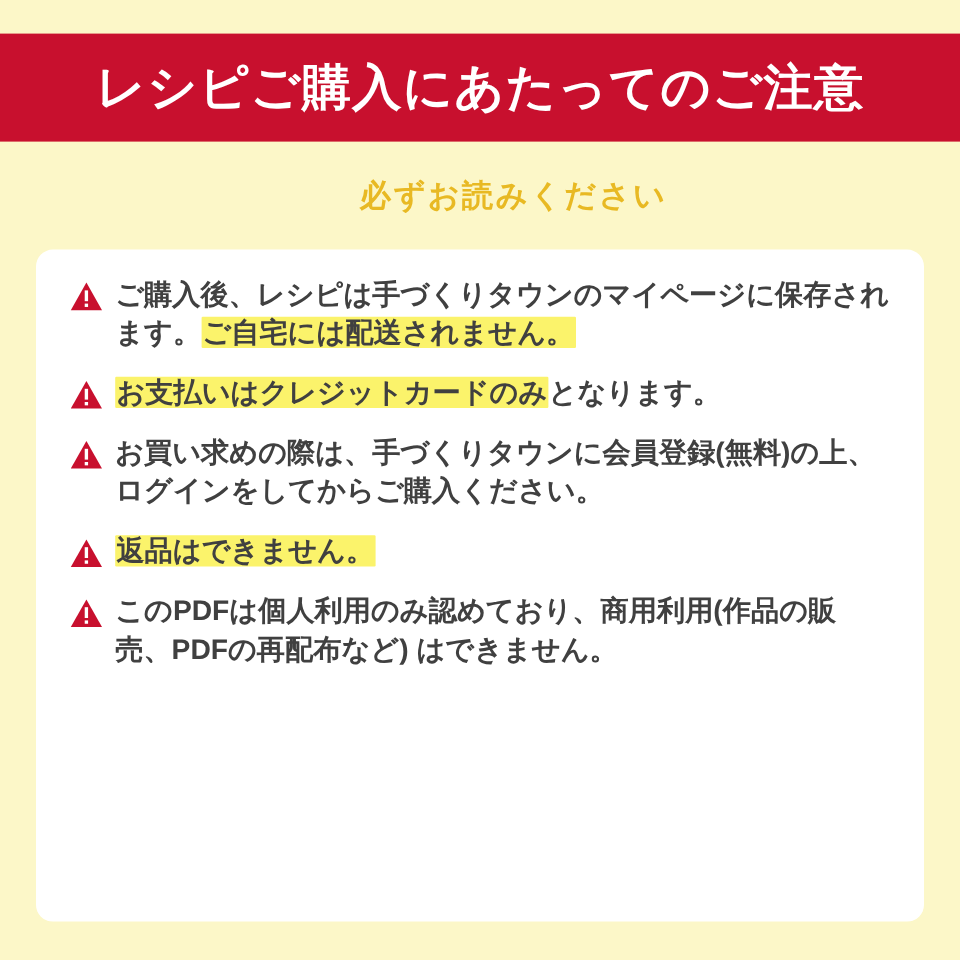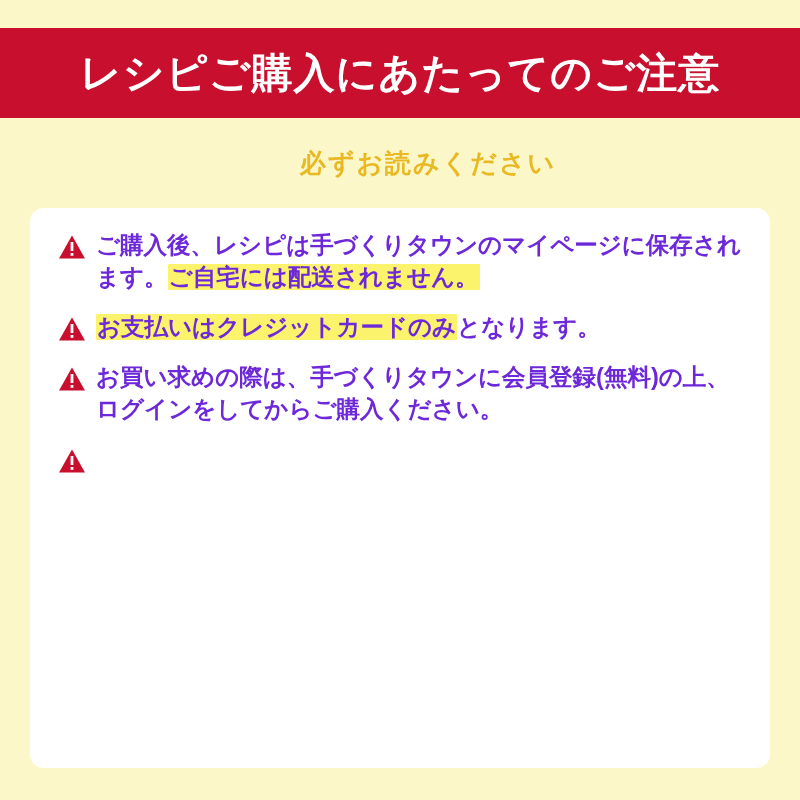--- a/index.html
+++ b/index.html
@@ -85,21 +85,21 @@
   .warn-icon {
     flex: 0 0 auto;
     width: 28px;
     height: 26px;
     margin-top: 4px;
   }
 
   .note-text {
     font-size: 23.5px;
     font-weight: bold;
-    color: #6d28d9;
+    color: #404040;
     line-height: 1.36;
     letter-spacing: 0px;
   }
 
   .hl {
     background: #fbf36b;
     padding: 0 1px;
     border-radius: 1px;
   }
 </style>
@@ -139,17 +139,26 @@
               <rect x="12.6" y="19" width="2.8" height="2.8" fill="#ffffff"></rect>
             </svg></span>
           <div class="note-text"><span>お買い求めの際は、手づくりタウンに会員登録(無料)の上、ログインをしてからご購入ください。</span></div>
         </div>
         <div class="note-item">
           <span class="warn-icon"><svg viewBox="0 0 28 26" width="28" height="26" aria-hidden="true">
               <path d="M14 1.5 L27 24.5 L1 24.5 Z" fill="#c8102e"></path>
               <rect x="12.6" y="8" width="2.8" height="9" fill="#ffffff"></rect>
               <rect x="12.6" y="19" width="2.8" height="2.8" fill="#ffffff"></rect>
             </svg></span>
+          <div class="note-text"><span class="hl">返品はできません。</span></div>
+        </div>
+        <div class="note-item">
+          <span class="warn-icon"><svg viewBox="0 0 28 26" width="28" height="26" aria-hidden="true">
+              <path d="M14 1.5 L27 24.5 L1 24.5 Z" fill="#c8102e"></path>
+              <rect x="12.6" y="8" width="2.8" height="9" fill="#ffffff"></rect>
+              <rect x="12.6" y="19" width="2.8" height="2.8" fill="#ffffff"></rect>
+            </svg></span>
+          <div class="note-text"><span>このPDFは個人利用のみ認めており、商用利用(作品の販売、PDFの再配布など) はできません。</span></div>
         </div>
       </div>
   </div>
 
 </div>
 
 </body></html>

